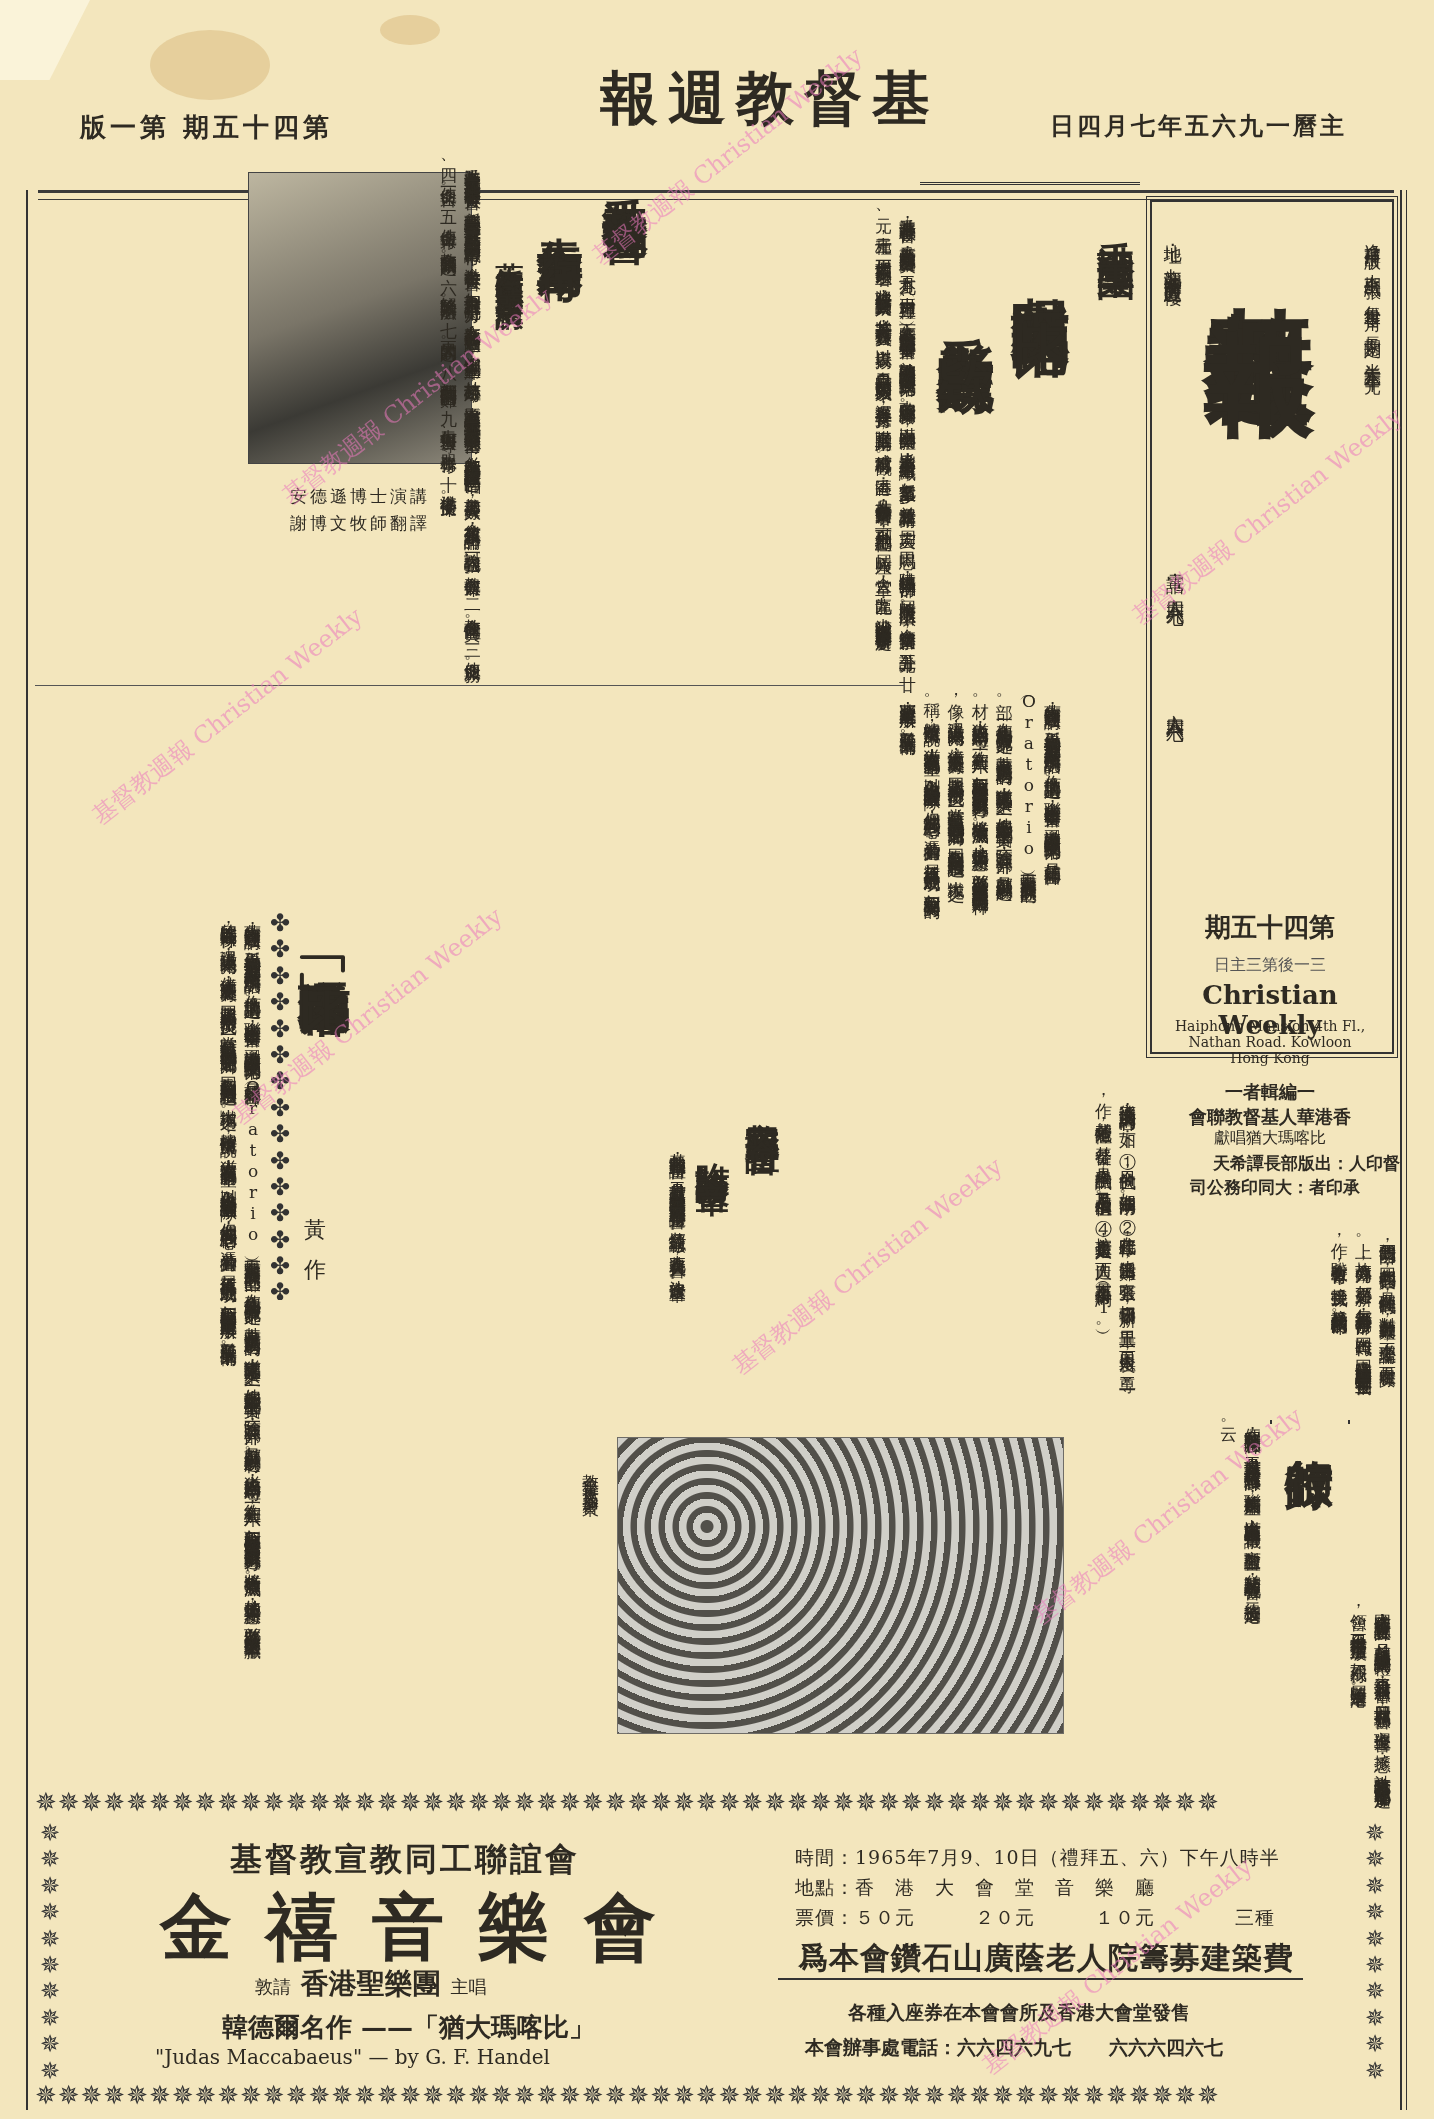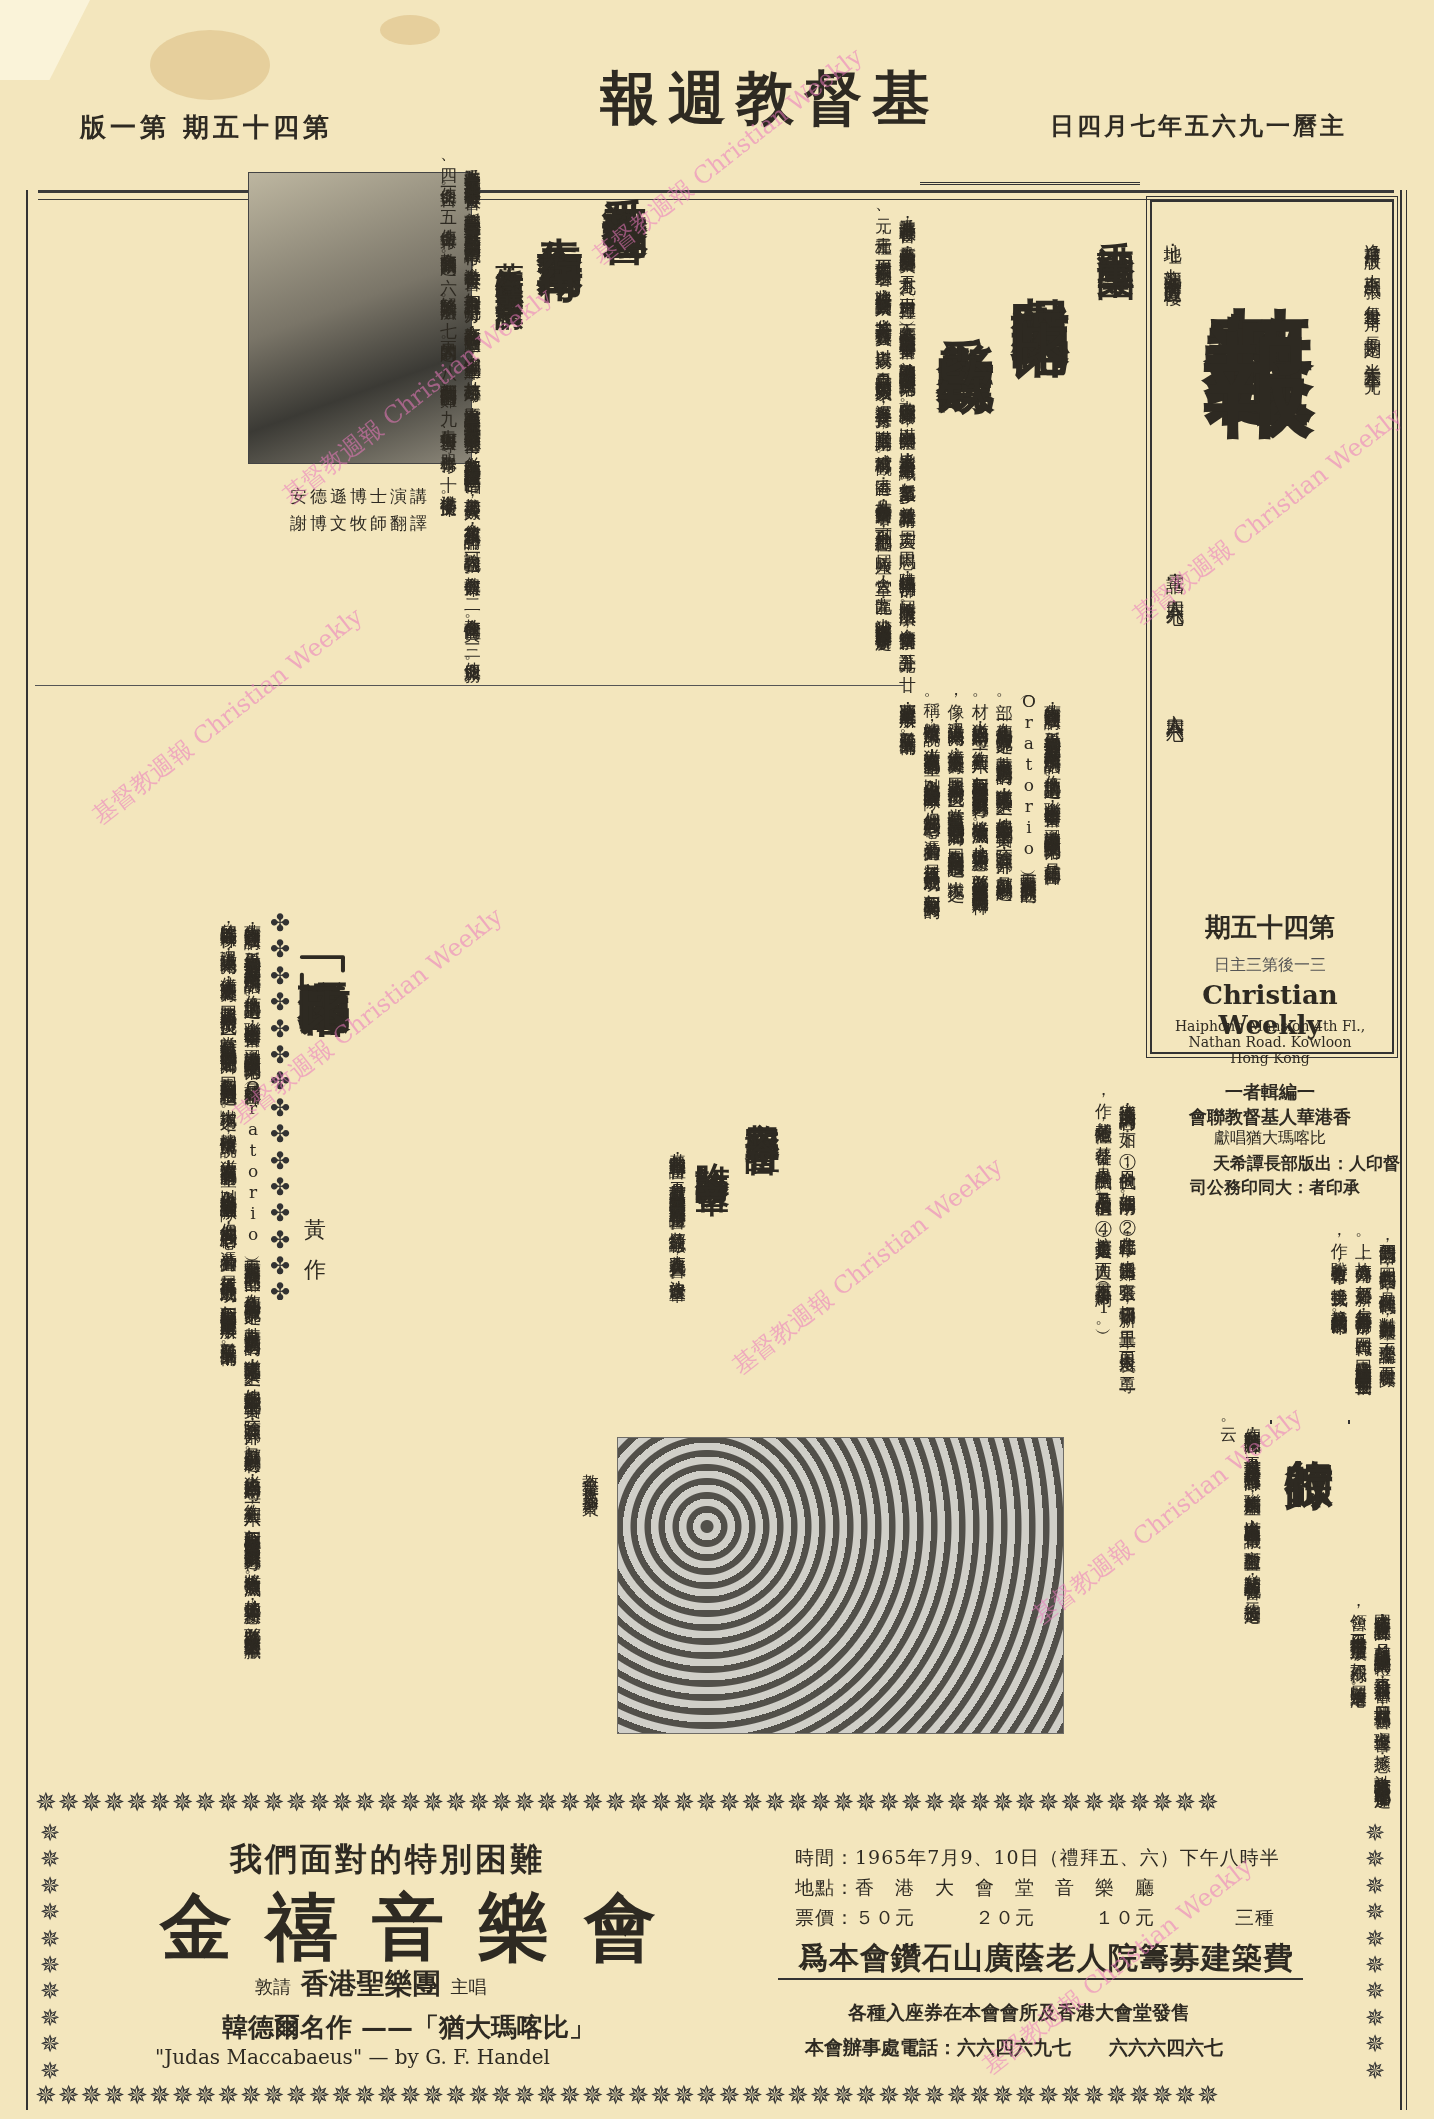--- a/index.html
+++ b/index.html
@@ -126,21 +126,21 @@
 
 <div class="abs v" style="left:1270px;top:1420px;font-size:48px;font-weight:bold;border-left:2px dashed #333;border-right:2px dashed #333;padding:2px 6px;">牧師行踪</div>
 <div class="abs v body" style="left:1085px;top:1415px;width:180px;height:180px;">便利會監督陳志光牧師，于六月廿八日與該會台灣西教士范恩溥牧師，聯袂前往馬來西亞，出席該會東南亞區會特別會議，商討教會聖工，幷訪問星加坡各地教會，約二週後返港云。</div>
 <div class="abs v body" style="left:1085px;top:1600px;width:310px;height:180px;">中國佈道會監督計志文牧師，月前赴印尼主持該地神學院結業典禮，後于三月廿日泗水領會，廿四日在瑪瑯領會，主理退修會。據悉：計志文牧師于本月二日又在印尼首都耶加達領會，至十日準備首程前往星加坡，如不成行，屆時即逕返本港。</div>
 
 <div class="abs star-row" style="left:35px;top:1785px;width:1365px;">✵✵✵✵✵✵✵✵✵✵✵✵✵✵✵✵✵✵✵✵✵✵✵✵✵✵✵✵✵✵✵✵✵✵✵✵✵✵✵✵✵✵✵✵✵✵✵✵✵✵✵✵</div>
 <div class="abs star-row" style="left:35px;top:2078px;width:1365px;">✵✵✵✵✵✵✵✵✵✵✵✵✵✵✵✵✵✵✵✵✵✵✵✵✵✵✵✵✵✵✵✵✵✵✵✵✵✵✵✵✵✵✵✵✵✵✵✵✵✵✵✵</div>
 <div class="abs star-col" style="left:40px;top:1820px;height:260px;">✵✵✵✵✵✵✵✵✵✵</div>
 <div class="abs star-col" style="left:1365px;top:1820px;height:260px;">✵✵✵✵✵✵✵✵✵✵</div>
 
-<div class="abs ad-org">我們面對的特別困難</div>
+<div class="abs ad-org">基督教宣教同工聯誼會</div>
 <div class="abs ad-title">金禧音樂會</div>
 <div class="abs ad-inv"><small>敦請</small> <span>香港聖樂團</span> <small>主唱</small></div>
 <div class="abs ad-work">韓德爾名作 ——「猶大瑪喀比」</div>
 <div class="abs ad-en">"Judas Maccabaeus" — by G. F. Handel</div>
 <div class="abs ad-time">時間：1965年7月9、10日（禮拜五、六）下午八時半</div>
 <div class="abs ad-place">地點：香　港　大　會　堂　音　樂　廳</div>
 <div class="abs ad-price">票價：５０元　　　２０元　　　１０元　　　　三種</div>
 <div class="abs ad-purpose">爲本會鑽石山廣蔭老人院籌募建築費</div>
 <div class="abs rule-h" style="left:778px;top:1978px;width:525px;border-top:2px solid #333;"></div>
 <div class="abs ad-tickets">各種入座券在本會會所及香港大會堂發售</div>

